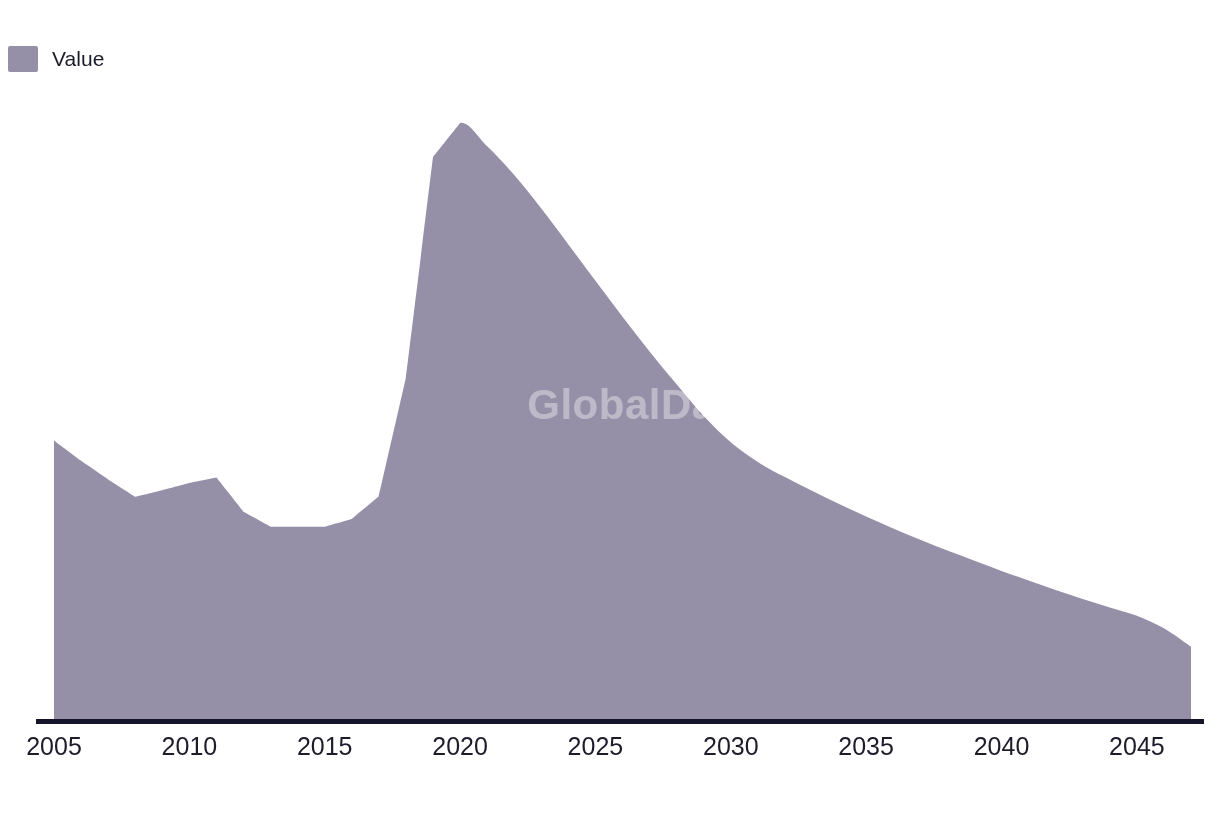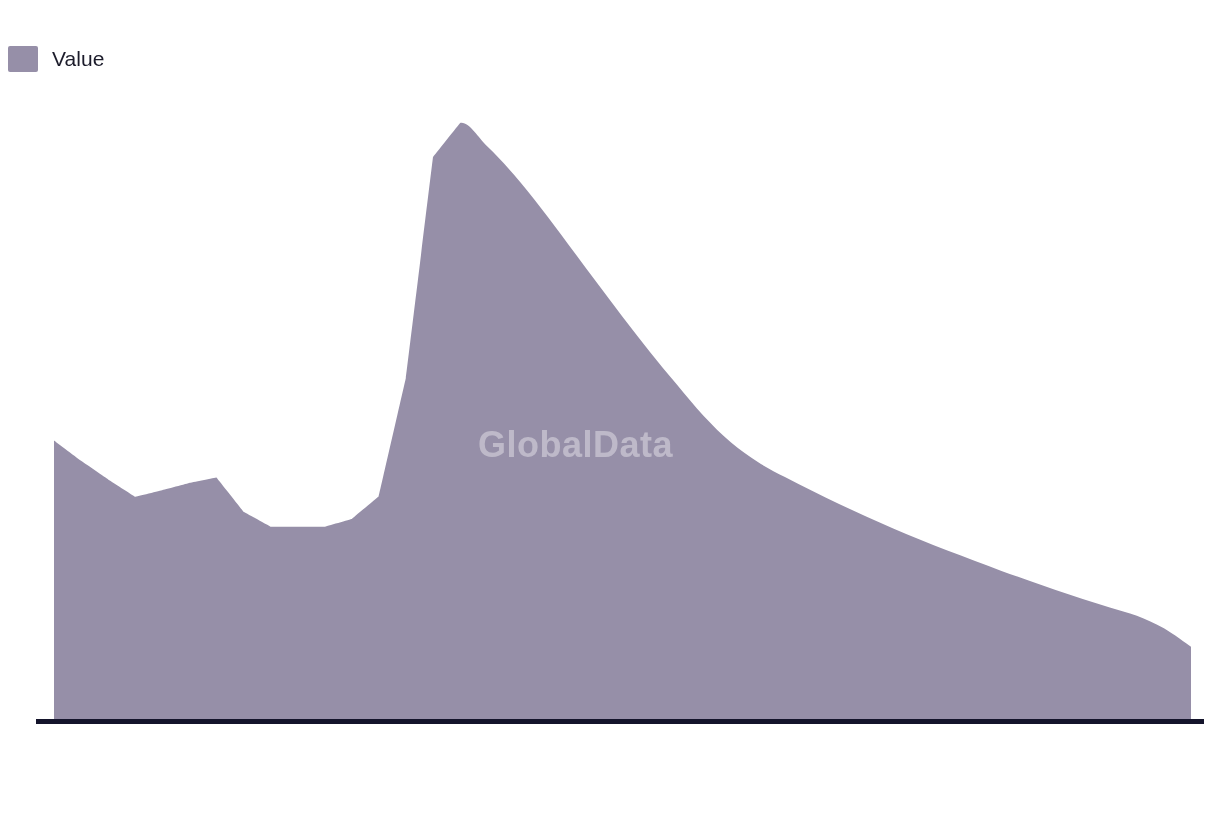--- a/index.html
+++ b/index.html
@@ -67,30 +67,29 @@
     height: 816px;
   }
 
   
   .watermark {
     position: absolute;
     left: 478px;
     top: 381px;
     width: 276px;
     height: 48px;
-    font-size: 36px;
+    font-size: 42px;
     font-weight: bold;
     letter-spacing: .5px;
     color: rgba(255,255,255,0.38);
     line-height: 48px;
-    text-align: left;
+    text-align: right;
     pointer-events: none;
     user-select: none;
     white-space: nowrap;
-    margin-top: 40px;
   }
 
   
   .xaxis-labels {
     position: absolute;
     left: 0;
     top: 729px;
     width: 1220px;
     height: 40px;
   }
@@ -118,14 +117,25 @@
 
   <div class="plot-wrap">
     <svg class="plot" viewBox="0 0 1220 816" preserveAspectRatio="none">
       <path id="area-path" fill="#968fa8" stroke="none" d="M 54.00 440.54 C 54.00 440.54, 81.07 460.87, 81.07 460.87 C 81.07 460.87, 108.14 479.41, 108.14 479.41 C 108.14 479.41, 135.21 496.75, 135.21 496.75 C 135.21 496.75, 162.29 490.17, 162.29 490.17 C 162.29 490.17, 189.36 483.00, 189.36 483.00 C 189.36 483.00, 216.43 477.61, 216.43 477.61 C 216.43 477.61, 243.50 511.70, 243.50 511.70 C 243.50 511.70, 270.57 526.65, 270.57 526.65 C 270.57 526.65, 297.64 526.65, 297.64 526.65 C 297.64 526.65, 324.71 526.65, 324.71 526.65 C 324.71 526.65, 351.79 518.88, 351.79 518.88 C 351.79 518.88, 378.86 496.15, 378.86 496.15 C 378.86 496.15, 405.93 377.75, 405.93 377.75 C 405.93 377.75, 433.00 157.09, 433.00 157.09 C 433.00 157.09, 460.07 123.00, 460.07 123.00 C 469.10 121.21, 478.12 137.65, 487.14 146.32 C 496.17 154.99, 505.19 164.66, 514.21 175.03 C 523.24 185.39, 532.26 196.95, 541.29 208.51 C 550.31 220.08, 559.33 232.33, 568.36 244.39 C 577.38 256.45, 586.40 268.81, 595.43 280.87 C 604.45 292.93, 613.48 304.99, 622.50 316.75 C 631.52 328.51, 640.55 340.17, 649.57 351.44 C 658.60 362.70, 667.62 373.56, 676.64 384.33 C 685.67 395.09, 694.69 406.35, 703.71 416.02 C 712.74 425.69, 721.76 434.66, 730.79 442.33 C 739.81 450.01, 748.83 456.29, 757.86 462.07 C 766.88 467.85, 775.90 472.23, 784.93 477.02 C 793.95 481.80, 802.98 486.28, 812.00 490.77 C 821.02 495.25, 830.05 499.64, 839.07 503.93 C 848.10 508.21, 857.12 512.40, 866.14 516.48 C 875.17 520.57, 884.19 524.56, 893.21 528.44 C 902.24 532.33, 911.26 536.12, 920.29 539.81 C 929.31 543.49, 938.33 547.08, 947.36 550.57 C 956.38 554.06, 965.40 557.35, 974.43 560.74 C 983.45 564.12, 992.48 567.61, 1001.50 570.90 C 1010.52 574.19, 1019.55 577.28, 1028.57 580.47 C 1037.60 583.66, 1046.62 586.95, 1055.64 590.04 C 1064.67 593.13, 1073.69 596.12, 1082.71 599.01 C 1091.74 601.90, 1100.76 604.59, 1109.79 607.38 C 1118.81 610.17, 1127.83 612.26, 1136.86 615.75 C 1145.88 619.24, 1154.90 623.13, 1163.93 628.31 C 1172.95 633.49, 1186.49 643.76, 1191.00 646.85 L 1191.00 721 L 54.00 721 Z"></path>
       <line id="axis-line" x1="36" y1="721.5" x2="1204" y2="721.5" stroke="#14142b" stroke-width="5"></line>
     </svg>
   </div>
 
   <div class="watermark">GlobalData</div>
 
+  <div class="xaxis-labels" id="xaxis-labels">
+      <div class="xtick-label" style="left: 54px;">2005</div>
+      <div class="xtick-label" style="left: 189.4px;">2010</div>
+      <div class="xtick-label" style="left: 324.7px;">2015</div>
+      <div class="xtick-label" style="left: 460.1px;">2020</div>
+      <div class="xtick-label" style="left: 595.4px;">2025</div>
+      <div class="xtick-label" style="left: 730.8px;">2030</div>
+      <div class="xtick-label" style="left: 866.1px;">2035</div>
+      <div class="xtick-label" style="left: 1001.5px;">2040</div>
+      <div class="xtick-label" style="left: 1136.9px;">2045</div>
+    </div>
 
 </div>
 
 </body></html>

